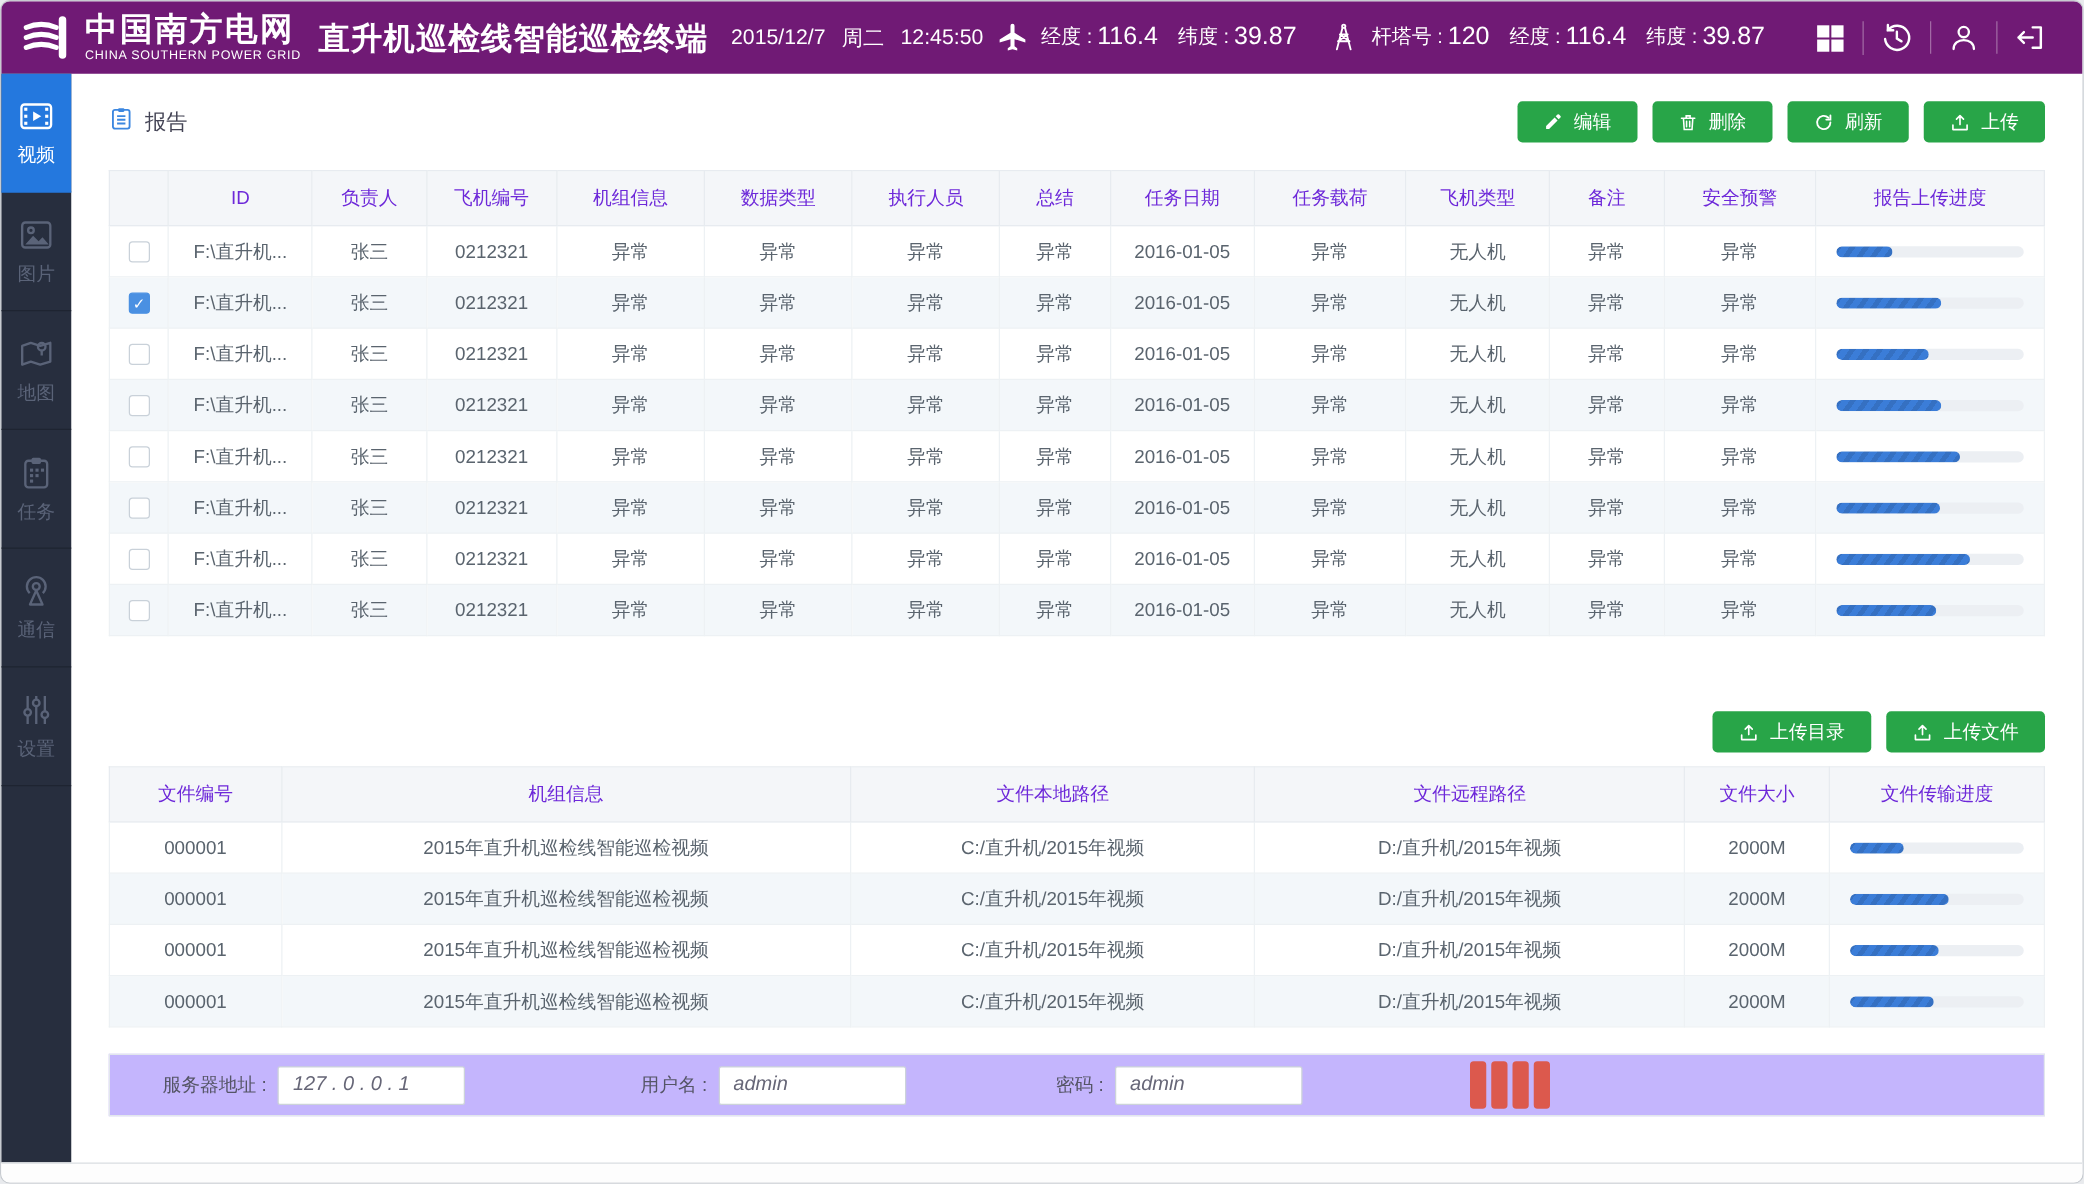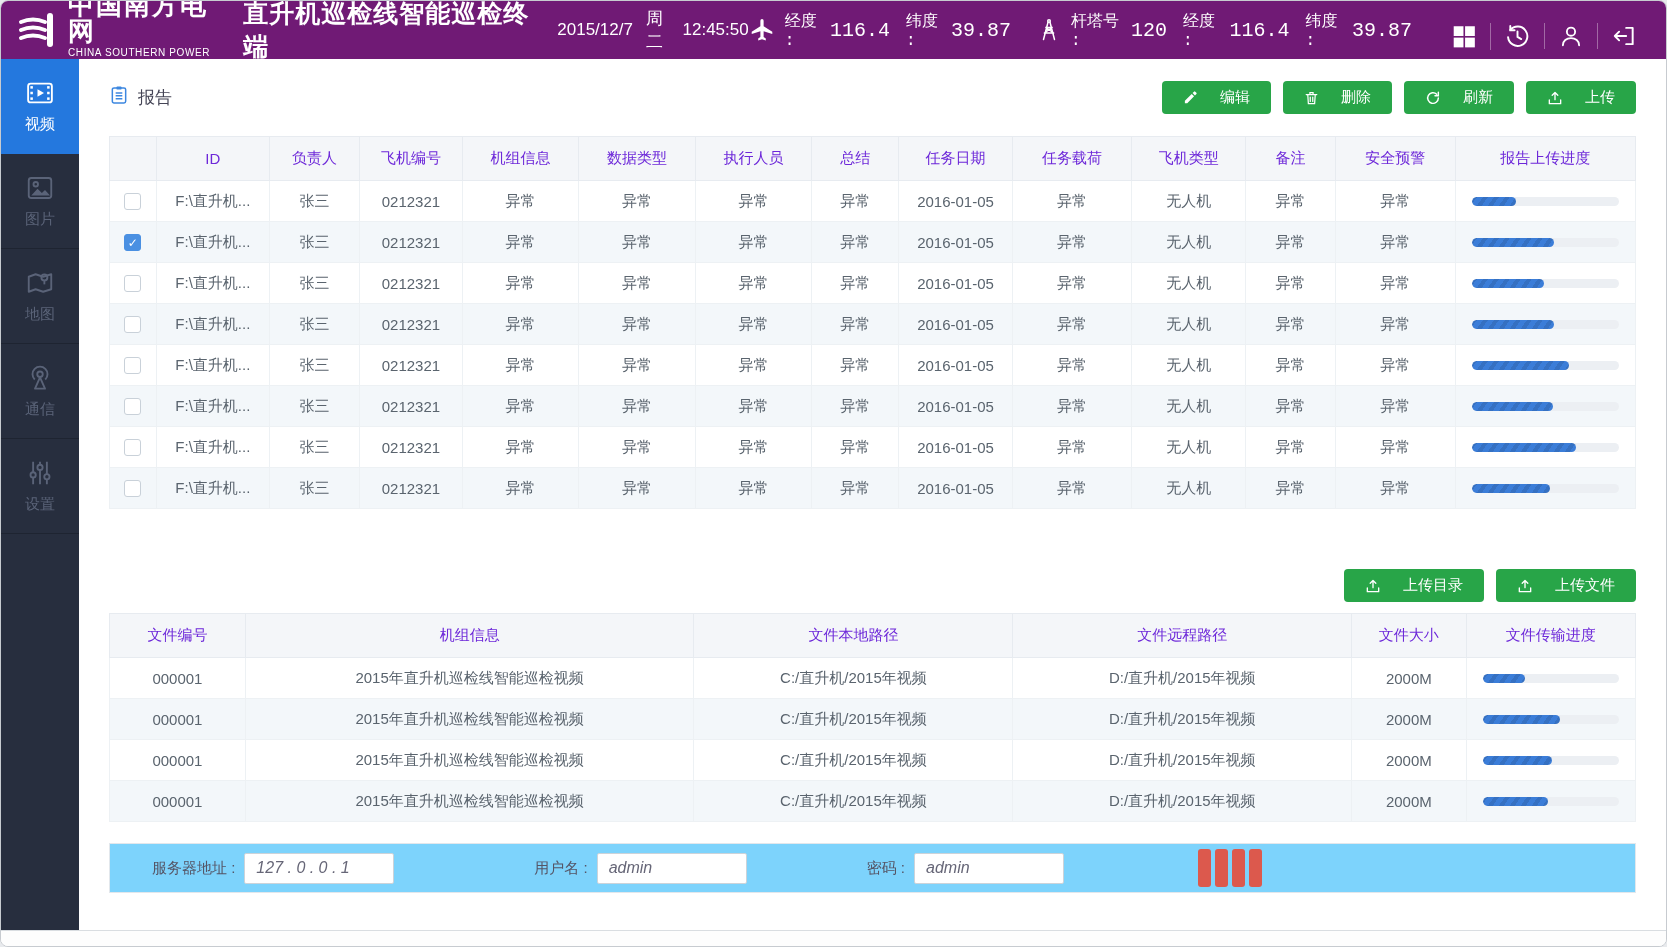--- a/index.html
+++ b/index.html
@@ -10,45 +10,45 @@
 
   
   .topbar{ height:58px; background:#701a75; color:#fff; display:flex; align-items:center;
            padding:0 16px; flex-shrink:0; }
   .logo{ display:flex; align-items:center; gap:9px; }
   .logo-glyph svg{ display:block; }
   .logo-cn{ font-size:26px; font-weight:bold; letter-spacing:2px; line-height:1; }
   .logo-en{ font-size:10px; letter-spacing:.6px; margin-top:3px; }
   .app-title{ font-size:25px; font-weight:bold; margin-left:14px; letter-spacing:1px; }
   .datetime{ display:flex; gap:13px; font-size:17px; margin-left:18px; align-items:center; }
-  .topbar-right{ margin-left:auto; display:flex; align-items:flex-end;font-family:Liberation Mono, monospace; }
+  .topbar-right{ margin-left:auto; display:flex; align-items:flex-start; }
   .geo{ display:flex; align-items:center; font-size:16px; margin-right:26px; }
   .geo .g-icon{ margin-right:10px; display:flex; }
   .geo .lbl{ margin-right:4px; }
   .geo .num{ font-size:20px; margin-right:16px; }
   .geo .num:last-child{ margin-right:0; }
   .top-icons{ display:flex; align-items:center; }
   .top-icon{ padding:0 13px; display:flex; align-items:center; cursor:pointer; }
   .top-icon + .top-icon{ border-left:1px solid rgba(255,255,255,.35); }
 
   
   .app-body{ flex:1; display:flex; min-height:0; }
-  .sidebar{ width:78px; background:#272e3e; flex-shrink:0; display:flex; flex-direction:column; }
+  .sidebar{ width:56px; background:#272e3e; flex-shrink:0; display:flex; flex-direction:column; }
   .side-item{ height:95px; display:flex; flex-direction:column; align-items:center;
               justify-content:center; gap:7px; color:#5a6378; font-size:15px;
               border-bottom:1px solid #1e2431; cursor:pointer; }
   .side-item.active{ background:#2478de; color:#fff; border-bottom-color:#2478de; }
   .side-item svg{ display:block; }
 
   .content{ flex:1; padding:0 30px; display:flex; flex-direction:column; min-width:0; }
   .section-head{ height:77px; display:flex; align-items:center; }
   .section-title{ display:flex; align-items:center; gap:9px; font-size:17px; color:#445; }
   .toolbar{ margin-left:auto; display:flex; gap:12px; }
   .btn{ height:33px; padding:0 21px; background:#28a548; color:#fff; border:none;
-        border-radius:4px; display:inline-flex; align-items:center; gap:22px;
+        border-radius:4px; display:inline-flex; align-items:center; gap:9px;
         font-size:15px; font-family:inherit; cursor:pointer; }
   .btn svg{ display:block; }
 
   
   table.data{ width:100%; border-collapse:collapse; table-layout:fixed;
               border:1px solid #e3e8ed; }
   table.data th{ height:44px; background:#f4f6f9; color:#6d28d9; font-weight:normal;
                  font-size:15px; border:1px solid #e7ebf0; text-align:center; }
   table.data td{ height:41px; font-size:15px; color:#5a646e; border:1px solid #edf1f4;
                  text-align:center; overflow:hidden; white-space:nowrap; }
@@ -65,21 +65,21 @@
 
   .track{ height:9px; background:#eceff3; border-radius:5px; margin:0 16px; overflow:hidden; }
   .fill{ height:100%; background:#3b7dd8; border-radius:5px;
          background-image:repeating-linear-gradient(125deg, rgba(0,0,0,.10) 0 4px,
                                                     rgba(0,0,0,0) 4px 9px); }
 
   .files-toolbar{ height:104px; display:flex; align-items:flex-end; justify-content:flex-end;
                   gap:12px; padding-bottom:11px; }
 
   
-  .conn-form{ margin-top:21px; height:50px; background:#7dd3fc; border:1px solid #e2e7ec;
+  .conn-form{ margin-top:21px; height:50px; background:#c4b5fd; border:1px solid #e2e7ec;
               display:flex; align-items:center; padding:0 42px; }
   .form-group{ display:flex; align-items:center; gap:9px; }
   .form-group .f-label{ font-size:15px; color:#556; white-space:nowrap; }
   .form-group input{ width:150px; height:31px; border:1px solid #ccd3d9; border-radius:2px;
               background:#fff; font-size:16px; color:#667; padding:0 11px;
               font-family:inherit;font-style:italic; }
   .gap1{ width:140px; } .gap2{ width:120px; } .gap3{ width:120px; }
   .signal{ display:flex; gap:4px; margin-left:14px; }
   .sig-bar{ width:13px; height:38px; background:#dc594d; border-radius:3px; }
 
@@ -199,20 +199,35 @@
       </div>
       <div class="side-item">
         <span>
           <svg width="32" height="30" viewBox="0 0 24 24" fill="none" stroke="currentColor" stroke-width="1.5" stroke-linejoin="round">
             <path d="M3 7 l5.5-2 6 2 6.5-2 v12 l-6.5 2 -6-2 -5.5 2 z"></path>
             <circle cx="15.5" cy="7.5" r="2.4"></circle>
             <path d="M15.5 9.9 v3.2"></path>
           </svg>
         </span>
         <span>地图</span>
+      </div>
+      <div class="side-item">
+        <span>
+          <svg width="32" height="30" viewBox="0 0 24 24" fill="none" stroke="currentColor" stroke-width="1.5">
+            <rect x="5" y="4.5" width="14" height="17" rx="2"></rect>
+            <rect x="9" y="2.5" width="6" height="4" rx="1" fill="currentColor" stroke="none"></rect>
+            <rect x="8" y="9.5" width="2" height="2" fill="currentColor" stroke="none"></rect>
+            <rect x="11.5" y="9.5" width="2" height="2" fill="currentColor" stroke="none"></rect>
+            <rect x="15" y="9.5" width="2" height="2" fill="currentColor" stroke="none"></rect>
+            <rect x="8" y="13" width="2" height="2" fill="currentColor" stroke="none"></rect>
+            <rect x="11.5" y="13" width="2" height="2" fill="currentColor" stroke="none"></rect>
+            <rect x="8" y="16.5" width="2" height="2" fill="currentColor" stroke="none"></rect>
+          </svg>
+        </span>
+        <span>任务</span>
       </div>
       <div class="side-item">
         <span>
           <svg width="32" height="30" viewBox="0 0 24 24" fill="none" stroke="currentColor" stroke-width="1.5" stroke-linejoin="round">
             <circle cx="12" cy="9" r="2.2"></circle>
             <path d="M7.8 13.2 a6 6 0 1 1 8.4 0"></path>
             <path d="M12 11.5 L8 20.5 h8 z"></path>
           </svg>
         </span>
         <span>通信</span>

